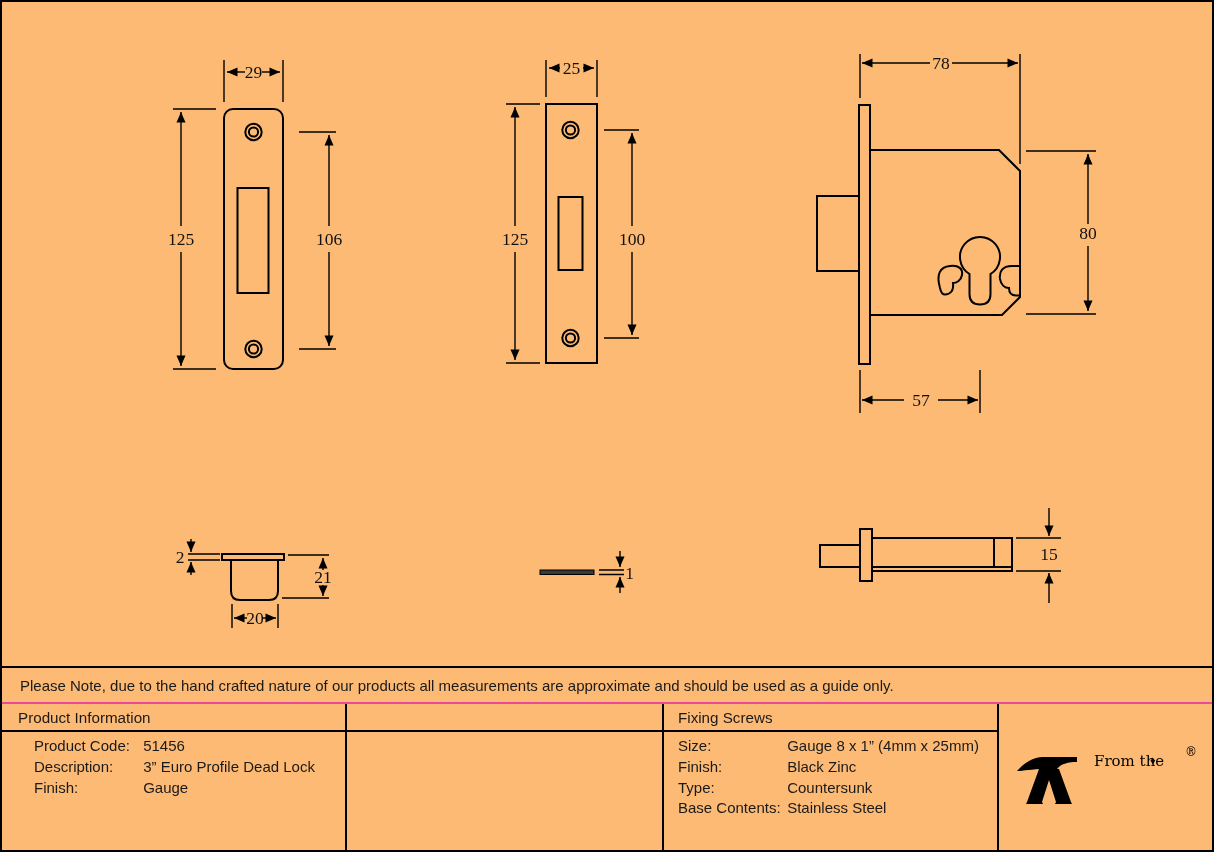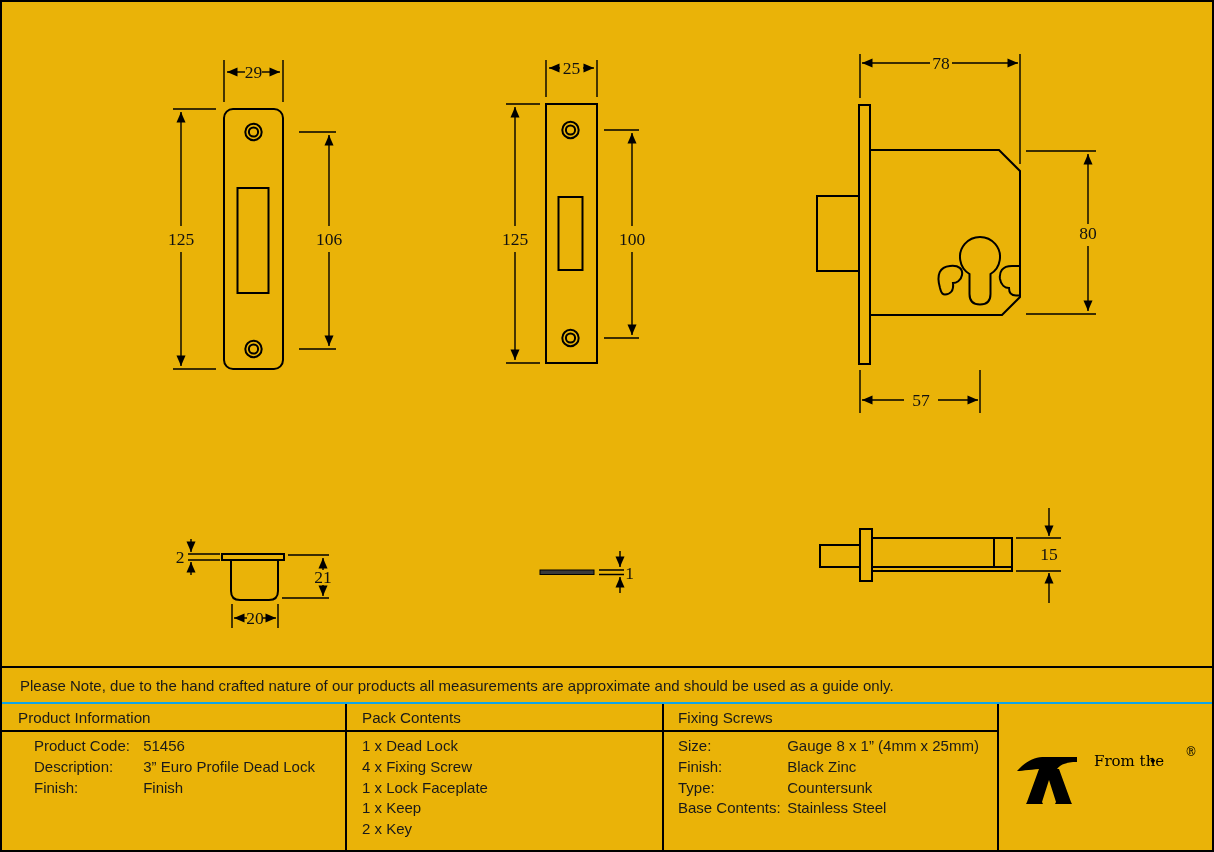--- a/index.html
+++ b/index.html
@@ -1,27 +1,27 @@
 <!DOCTYPE html>
 <html><head>
 <meta charset="utf-8">
 <style>
   html,body{margin:0;padding:0;background:#fff;}
   .page{
-    position:relative;width:1214px;height:852px;background:#eab308;
+    position:relative;width:1214px;height:852px;background:#fdba74;
     border:2px solid #000;box-sizing:border-box;overflow:hidden;
     font-family:"Liberation Sans",sans-serif;color:#1a1a1a;
   }
   svg.drawings{position:absolute;left:0;top:0;}
   .part{fill:none;stroke:#000;stroke-width:2;stroke-linejoin:miter;}
   .thin{fill:none;stroke:#000;stroke-width:1.4;}
   text.dim{font-family:"Liberation Serif",serif;font-size:17.5px;fill:#111;text-anchor:middle;}
   .note-row{
     position:absolute;left:0;right:0;top:664px;height:38px;box-sizing:border-box;
-    border-top:2px solid #000;border-bottom:2px solid #0ea5e9;
+    border-top:2px solid #000;border-bottom:2px solid #ec4899;
     display:flex;align-items:center;padding-left:18px;font-size:15px;
   }
   .vline{position:absolute;top:702px;bottom:0;width:2px;background:#000;}
   .hdr-rule{position:absolute;left:0;top:728px;width:995px;height:2px;background:#000;}
   .col{position:absolute;top:702px;height:146px;box-sizing:border-box;}
   .col .hdr{height:27px;line-height:28px;font-size:15.2px;}
   .rows{padding-top:5px;line-height:20.8px;font-size:15px;}
   .trow .tl{display:inline-block;width:105px;}
   .logo-box{position:absolute;left:997px;top:702px;width:250px;height:146px;}
   .anvil-svg{position:absolute;left:16px;top:46px;width:66px;height:58px;}
@@ -161,35 +161,25 @@
       <div class="trow">
         <span class="tl">Product Code:</span>
         <span class="tv">51456</span>
       </div>
       <div class="trow">
         <span class="tl">Description:</span>
         <span class="tv">3” Euro Profile Dead Lock</span>
       </div>
       <div class="trow">
         <span class="tl">Finish:</span>
-        <span class="tv">Finish</span>
+        <span class="tv">Gauge</span>
       </div>
     </div>
   </div>
 
-  <div class="col" style="left:345px;width:315px;">
-    <div class="hdr" style="padding-left:15px;">Pack Contents</div>
-    <div class="rows" style="padding-left:15px;">
-      <div class="trow">1 x Dead Lock</div>
-      <div class="trow">4 x Fixing Screw</div>
-      <div class="trow">1 x Lock Faceplate</div>
-      <div class="trow">1 x Keep</div>
-      <div class="trow">2 x Key</div>
-    </div>
-  </div>
 
   <div class="col" style="left:662px;width:333px;">
     <div class="hdr" style="padding-left:14px;">Fixing Screws</div>
     <div class="rows" style="padding-left:14px;">
       <div class="trow">
         <span class="tl">Size:</span>
         <span class="tv">Gauge 8 x 1” (4mm x 25mm)</span>
       </div>
       <div class="trow">
         <span class="tl">Finish:</span>

